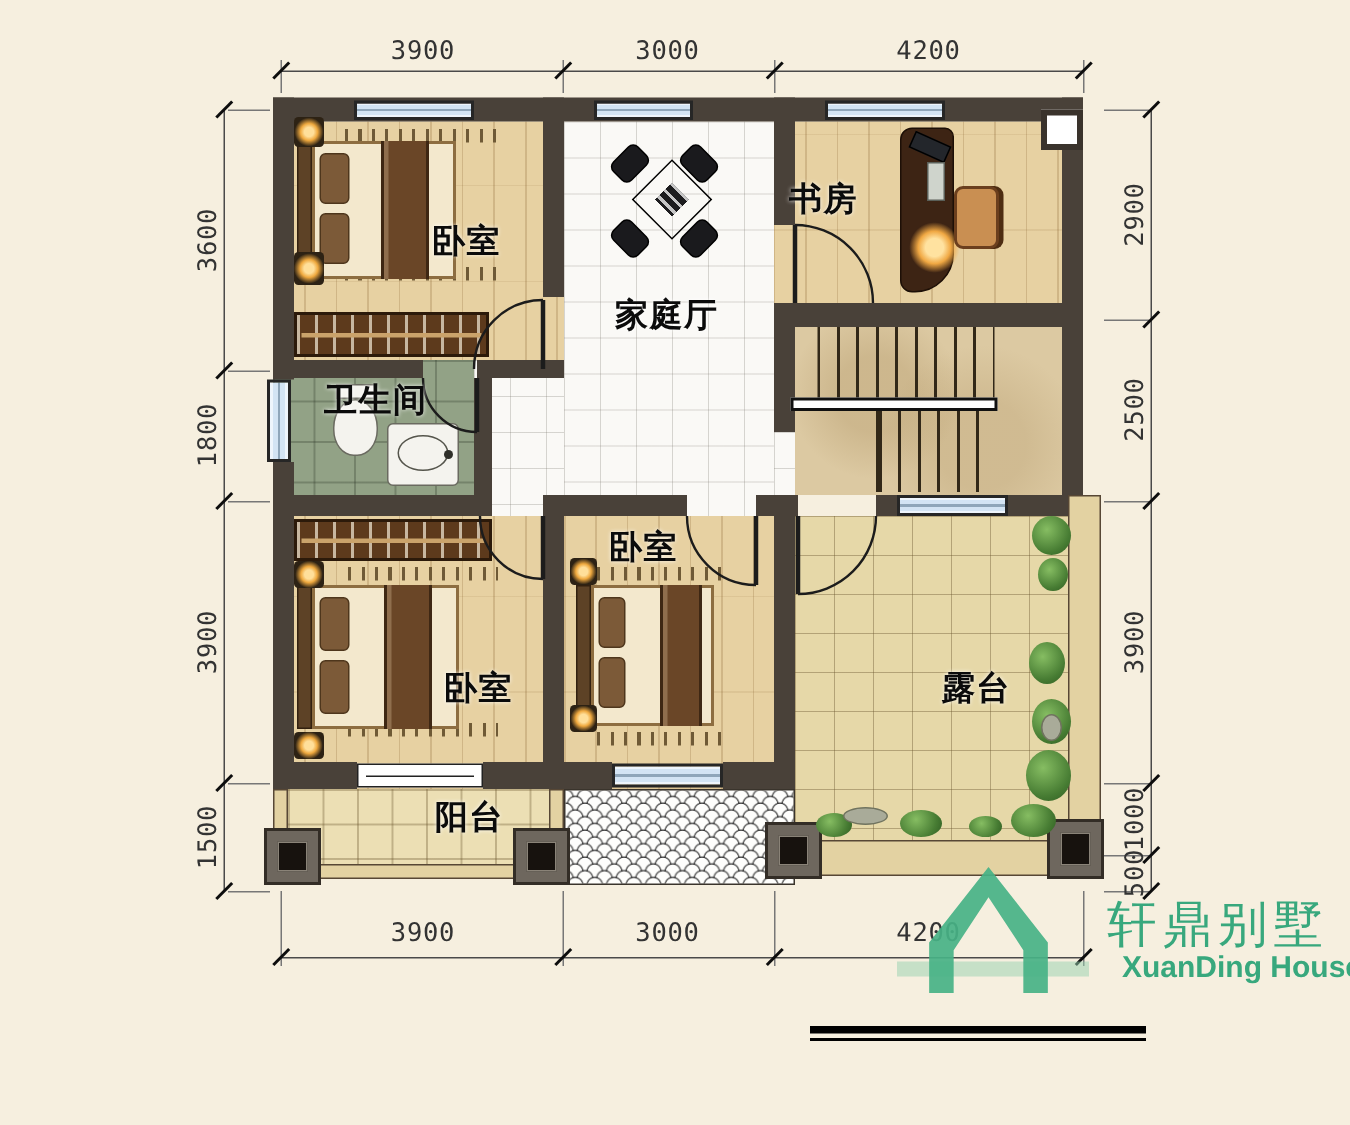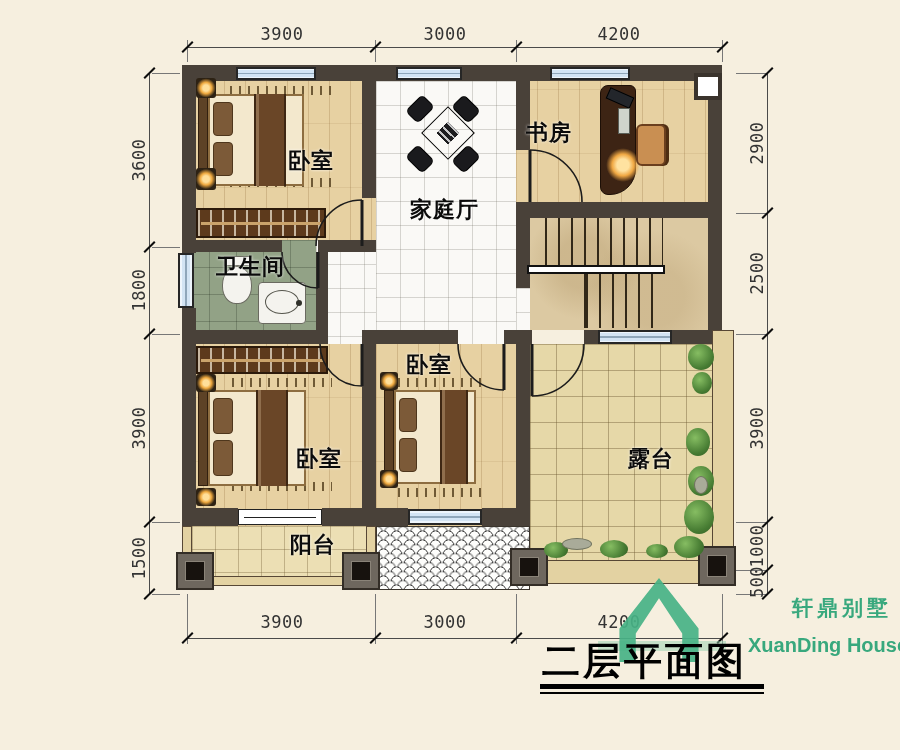--- a/index.html
+++ b/index.html
@@ -261,19 +261,18 @@
   <div class="abs tick" style="left:760px;top:569px;"></div>
   <div class="abs tick" style="left:760px;top:593px;"></div>
   <div class="abs dimtxt dimv" style="left:728px;top:134px;">2900</div>
   <div class="abs dimtxt dimv" style="left:728px;top:264px;">2500</div>
   <div class="abs dimtxt dimv" style="left:728px;top:419px;">3900</div>
   <div class="abs dimtxt dimv" style="left:728px;top:537px;">1000</div>
   <div class="abs dimtxt dimv" style="left:728px;top:573px;">500</div>
 
   <div class="abs" style="left:598px;top:641px;width:128px;height:10px;background:rgba(150,210,175,.5);z-index:5;"></div>
   <div class="abs logo" style="left:616px;top:578px;width:86px;height:84px;z-index:6;"></div>
-  <div class="abs brand" style="left:792px;top:594px;font-size:21px;font-weight:700;letter-spacing:4px;z-index:7;white-space:nowrap;">轩鼎别墅</div>
+  <div class="abs brand" style="left:738px;top:594px;font-size:33px;font-weight:400;letter-spacing:4px;z-index:7;white-space:nowrap;">轩鼎别墅</div>
   <div class="abs brand" style="left:748px;top:634px;font-size:20px;font-weight:700;z-index:7;white-space:nowrap;">XuanDing House</div>
-  <div class="abs" style="left:542px;top:636px;font-size:38px;font-weight:700;color:#000;letter-spacing:3px;z-index:7;white-space:nowrap;">二层平面图</div>
   <div class="abs" style="left:540px;top:684px;width:224px;height:5px;background:#000;z-index:7;"></div>
   <div class="abs" style="left:540px;top:692px;width:224px;height:2px;background:#000;z-index:7;"></div>
 
 </div>
 
 </body></html>

